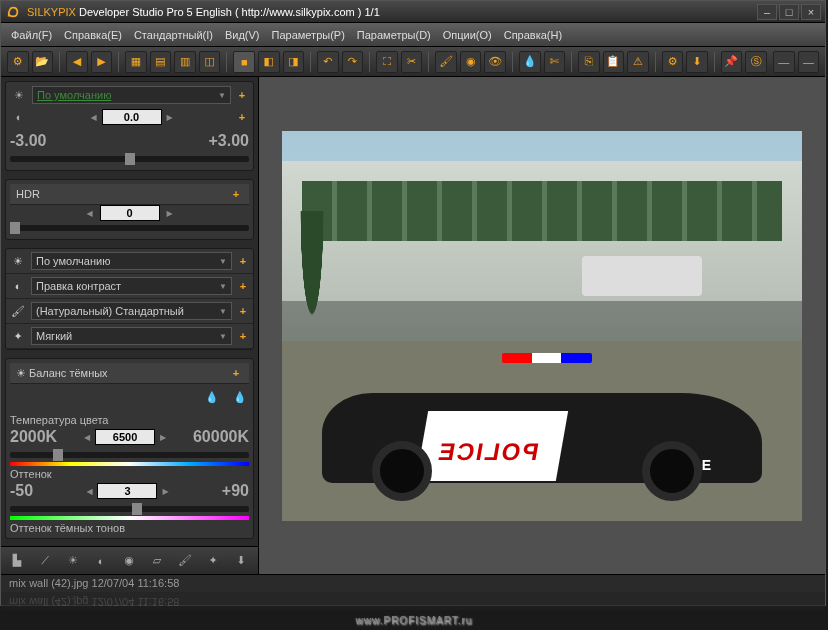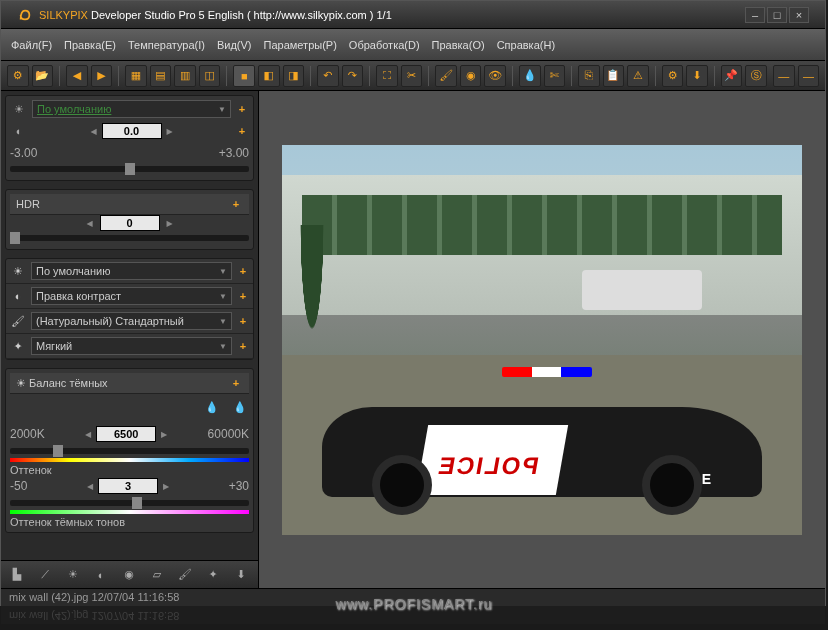--- a/index.html
+++ b/index.html
@@ -1,28 +1,28 @@
 <!DOCTYPE html>
 <html><head>
 <meta charset="utf-8">
 <style>
 * { margin: 0; padding: 0; box-sizing: border-box; font-family: Tahoma, sans-serif; font-size: 11px; }
 body { background: #1a1a1a; width: 828px; height: 630px; overflow: hidden; color: #ccc; }
 
 .window { width: 826px; height: 606px; border: 1px solid #555; background: #303030; position: relative; }
 
-.titlebar { height: 28px; background: linear-gradient(#4a4a4a, #2a2a2a); display: flex; align-items: center; padding: 0 16px; border-bottom: 1px solid #000; }
+.titlebar { height: 22px; background: linear-gradient(#4a4a4a, #2a2a2a); display: flex; align-items: center; padding: 0 4px; border-bottom: 1px solid #000; }
 .titlebar-icon { width: 16px; height: 16px; margin-right: 6px; display: flex; align-items: center; justify-content: center; }
 .titlebar-icon svg { width: 14px; height: 14px; }
 .titlebar-text { color: #fff; flex: 1; }
 .titlebar-text .orange { color: #f5a623; }
 .window-controls { display: flex; gap: 2px; }
 .window-btn { width: 20px; height: 16px; background: #3a3a3a; border: 1px solid #555; display: flex; align-items: center; justify-content: center; cursor: pointer; }
 
-.menubar { height: 32px; background: linear-gradient(#606060, #404040); display: flex; align-items: center; padding: 0 4px; border-bottom: 1px solid #000; }
+.menubar { height: 24px; background: linear-gradient(#606060, #404040); display: flex; align-items: center; padding: 0 4px; border-bottom: 1px solid #000; }
 .menu-item { padding: 2px 6px; color: #ddd; cursor: pointer; }
 
 .toolbar { height: 30px; background: linear-gradient(#454545, #2a2a2a); display: flex; align-items: center; padding: 0 6px; gap: 3px; border-bottom: 1px solid #000; }
 .tool-btn { width: 22px; height: 22px; display: flex; align-items: center; justify-content: center; cursor: pointer; background: #3a3a3a; border: 1px solid #222; border-radius: 2px; color: #f5a623; }
 .tool-sep { width: 1px; height: 20px; background: #555; margin: 0 3px; }
 .tool-btn.active { background: #555; }
 
 .main { display: flex; height: 497px; }
 
 .sidebar { width: 258px; background: #2a2a2a; border-right: 1px solid #000; display: flex; flex-direction: column; overflow: hidden; }
@@ -35,21 +35,21 @@
 .dropdown { flex: 1; background: #2a2a2a; border: 1px solid #555; padding: 2px 4px; color: #ccc; display: flex; justify-content: space-between; align-items: center; cursor: pointer; }
 .dropdown-arrow { font-size: 8px; color: #888; }
 .add-btn { width: 14px; height: 14px; display: flex; align-items: center; justify-content: center; color: #f5a623; cursor: pointer; font-weight: bold; }
 
 .value-input { width: 60px; background: #e8e8e8; color: #000; text-align: center; border: 1px solid #000; font-weight: bold; padding: 1px; }
 .arrow-btn { width: 12px; height: 14px; display: flex; align-items: center; justify-content: center; color: #888; cursor: pointer; font-size: 8px; }
 
 .slider-row { display: flex; align-items: center; justify-content: space-between; padding: 2px 0; }
 .slider-track { height: 6px; background: #1a1a1a; position: relative; margin: 4px 0; border-radius: 2px; }
 .slider-thumb { position: absolute; width: 10px; height: 12px; background: #888; top: -3px; transform: translateX(-50%); }
-.range-label { color: #aaa; font-size: 12px; }
+.range-label { color: #aaa; font-size: 16px; font-weight: bold; }
 
 .section-header { background: #404040; padding: 3px 6px; display: flex; justify-content: space-between; align-items: center; border-bottom: 1px solid #222; }
 
 .preset-row { display: flex; align-items: center; gap: 4px; padding: 3px; border-bottom: 1px solid #222; }
 .preset-icon { width: 18px; height: 18px; display: flex; align-items: center; justify-content: center; }
 
 .color-bar { height: 4px; background: linear-gradient(to right, #f00, #ff0, #fff, #0af, #00f); margin: 2px 0; }
 .tint-bar { height: 4px; background: linear-gradient(to right, #0f0, #fff, #f0f); margin: 2px 0; }
 
 .bottom-toolbar { height: 28px; background: linear-gradient(#404040, #2a2a2a); display: flex; align-items: center; padding: 0 6px; gap: 8px; border-top: 1px solid #000; }
@@ -67,21 +67,21 @@
 .car-police { position: absolute; bottom: 35px; left: 115px; font-size: 24px; color: #c00; font-weight: bold; transform: scaleX(-1) skewX(10deg); letter-spacing: 2px; }
 .car-police2 { position: absolute; bottom: 28px; right: 50px; font-size: 14px; color: #fff; font-weight: bold; letter-spacing: 1px; }
 .wheel { position: absolute; bottom: 0; width: 60px; height: 60px; background: #0a0a0a; border-radius: 50%; border: 8px solid #2a2a2a; }
 .wheel1 { left: 50px; }
 .wheel2 { right: 60px; }
 .lightbar { position: absolute; top: -8px; left: 180px; width: 90px; height: 10px; background: linear-gradient(90deg, #f00 0 33%, #fff 33% 66%, #00f 66%); border-radius: 2px; }
 
 .statusbar { height: 18px; background: #2a2a2a; border-top: 1px solid #000; padding: 2px 8px; color: #999; }
 .statusbar2 { height: 18px; background: #202020; padding: 2px 8px; color: #555; transform: scaleY(-1); opacity: 0.6; }
 
-.watermark { position: absolute; bottom: 18px; left: 50%; transform: translateX(-50%); color: #888; font-size: 14px; letter-spacing: 1px; text-shadow: 1px 1px 2px #fff; }
+.watermark { position: absolute; bottom: 4px; left: 50%; transform: translateX(-50%); color: #888; font-size: 10px; letter-spacing: 1px; text-shadow: 1px 1px 2px #fff; }
 
 .tree { position: absolute; left: 10px; top: 80px; width: 40px; height: 180px; background: radial-gradient(ellipse at top, #2a4a2a 40%, transparent 41%); }
 .bus { position: absolute; right: 100px; top: 125px; width: 120px; height: 40px; background: #ddd; border-radius: 4px; }
 </style>
 </head>
 <body>
 
 <div class="window">
 
   <div class="titlebar">
@@ -95,26 +95,26 @@
     </div>
     <div class="window-controls">
       <div class="window-btn">–</div>
       <div class="window-btn">□</div>
       <div class="window-btn">×</div>
     </div>
   </div>
 
   <div class="menubar">
     <div class="menu-item">Файл(F)</div>
-    <div class="menu-item">Правка(E)</div>
-    <div class="menu-item">Температура(I)</div>
+    <div class="menu-item">Справка(E)</div>
+    <div class="menu-item">Стандартный(I)</div>
     <div class="menu-item">Вид(V)</div>
     <div class="menu-item">Параметры(P)</div>
-    <div class="menu-item">Обработка(D)</div>
-    <div class="menu-item">Правка(O)</div>
+    <div class="menu-item">Параметры(D)</div>
+    <div class="menu-item">Опции(O)</div>
     <div class="menu-item">Справка(H)</div>
   </div>
 
   <div class="toolbar">
     <div class="tool-btn">⚙</div>
     <div class="tool-btn">📂</div>
     <div class="tool-sep"></div>
     <div class="tool-btn">◀</div>
     <div class="tool-btn">▶</div>
     <div class="tool-sep"></div>
@@ -237,20 +237,21 @@
 
       <div class="panel">
         <div class="section-header">
           <span>☀ <span>Баланс тёмных</span></span>
           <div class="add-btn">+</div>
         </div>
         <div class="panel-row" style="justify-content:flex-end;gap:10px;padding:4px 0">
           <span class="panel-icon">💧</span>
           <span class="panel-icon">💧</span>
         </div>
+        <div class="panel-label">Температура цвета</div>
         <div class="slider-row">
           <span class="range-label">2000K</span>
           <div style="display:flex;gap:2px;align-items:center">
             <span class="arrow-btn">◀</span>
             <input class="value-input" value="6500" style="">
             <span class="arrow-btn">▶</span>
           </div>
           <span class="range-label">60000K</span>
         </div>
         <div class="slider-track">
@@ -259,21 +260,21 @@
         <div class="color-bar"></div>
 
         <div class="panel-label" style="margin-top:0">Оттенок</div>
         <div class="slider-row">
           <span class="range-label">-50</span>
           <div style="display:flex;gap:2px;align-items:center">
             <span class="arrow-btn">◀</span>
             <input class="value-input" value="3" style="">
             <span class="arrow-btn">▶</span>
           </div>
-          <span class="range-label">+30</span>
+          <span class="range-label">+90</span>
         </div>
         <div class="slider-track">
           <div class="slider-thumb" style="left:53%"></div>
         </div>
         <div class="tint-bar"></div>
 
         <div class="panel-label" style="">Оттенок тёмных тонов</div>
       </div>
 
       <div class="bottom-toolbar" style="margin-top:auto">

